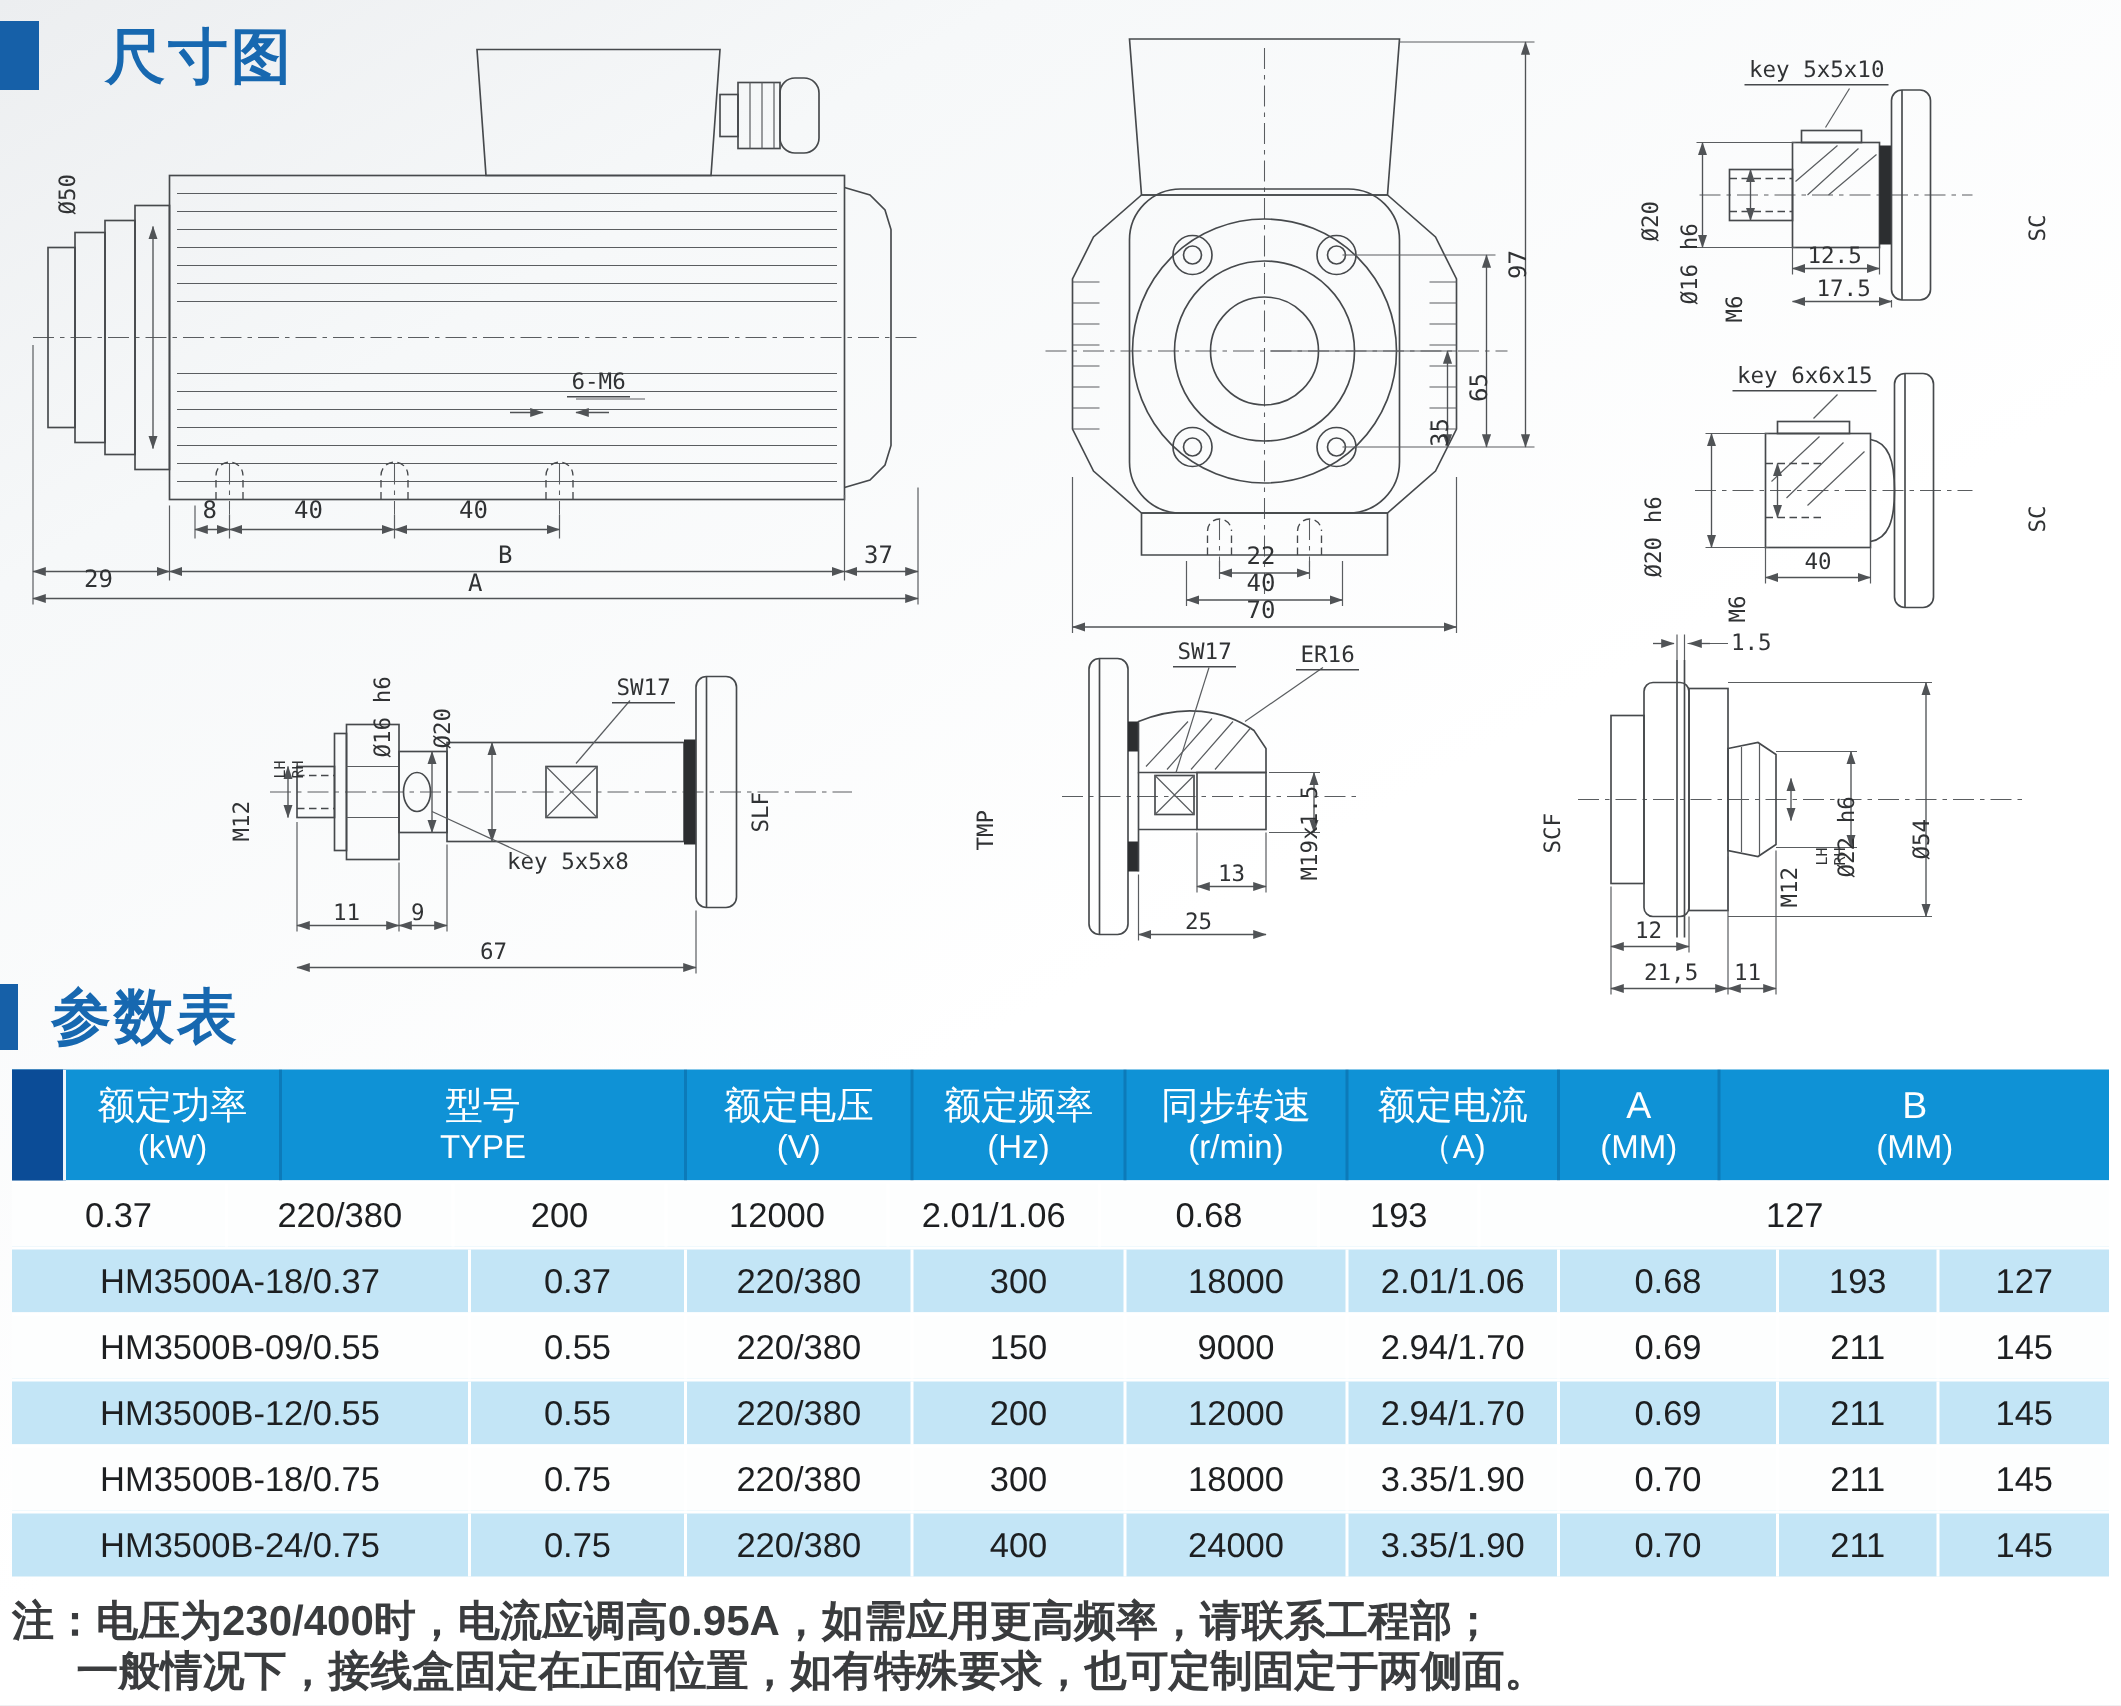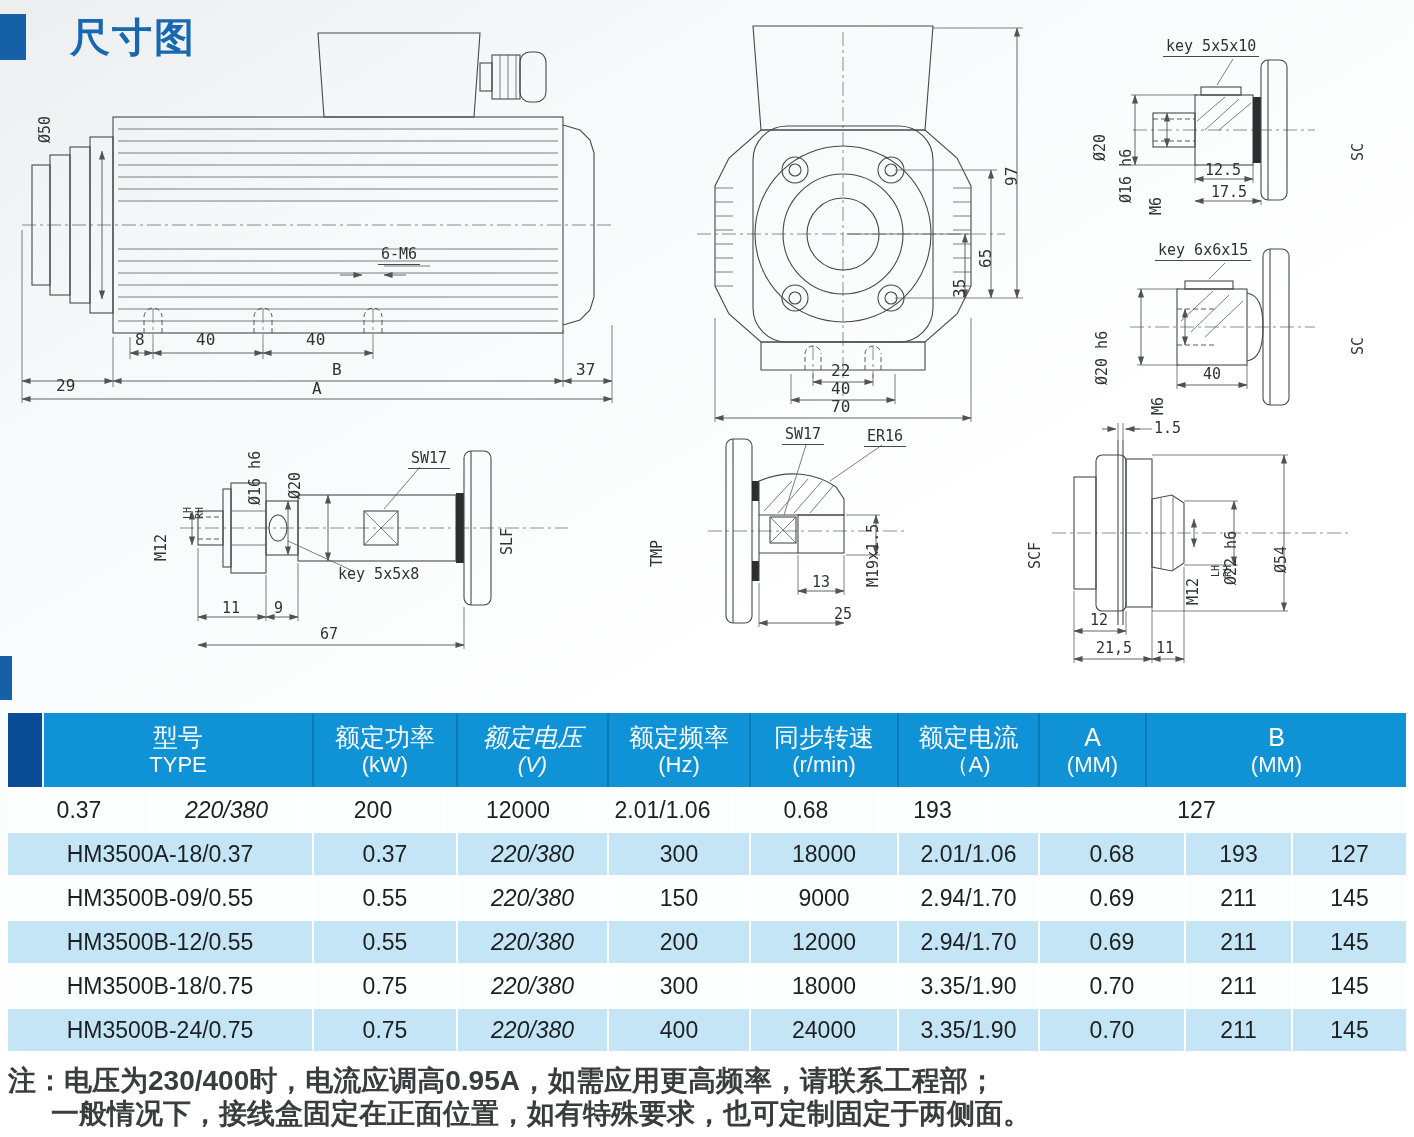--- a/index.html
+++ b/index.html
@@ -27,21 +27,21 @@
   .callout{border-bottom:1.4px solid #46494c;padding:0 3px 1px 3px;}
   
   .ptable{position:absolute;left:8px;top:713px;width:1398px;}
   .thead{display:flex;height:74px;background:#0f92d6;color:#fff;}
   .hcell{display:flex;flex-direction:column;justify-content:center;align-items:center;
     box-sizing:border-box;border-right:2px solid rgba(8,60,110,.28);}
   .hcell:last-child{border-right:none;}
   .hl1{font-size:25px;line-height:30px;}
   .hl2{font-size:22px;line-height:26px;}
   .accent{width:36px;background:#0b4c97;border-right:2px solid #eaf5fc;}
-  .wt{width:270px;} .w1{width:144px;} .w2{width:151px;font-style:italic;} .w3{width:142px;}
+  .wt{width:270px;} .w1{width:144px;} .w2{width:151px;} .w3{width:142px;}
   .w4{width:148px;} .w5{width:141px;} .w6{width:146px;} .w7{width:107px;} .w8{flex:1;}
   .trow{display:flex;height:42px;border-top:2px solid #fff;background:#fdfefe;
     color:#1d1f21;font-size:23px;}
   .trow.alt{background:#c3e5f6;}
   .tcell{display:flex;justify-content:center;align-items:center;height:100%;
     box-sizing:border-box;border-right:2px solid #fff;}
   .tcell:last-child{border-right:none;}
   .wtb{width:306px;}
   
   .notes{position:absolute;left:8px;top:1064px;font-size:28px;font-weight:bold;color:#3a3c3e;line-height:33px;}
@@ -269,21 +269,21 @@
       <line class="dim" x1="218" y1="92" x2="218" y2="132" marker-start="url(#arw)" marker-end="url(#arw)"></line>
       <path class="thin" d="M140,132 V172 M186,132 V172 M101,160 V204"></path>
       <line class="dim" x1="140" y1="168" x2="186" y2="168" marker-start="url(#arw)" marker-end="url(#arw)"></line>
       <line class="dim" x1="101" y1="200" x2="186" y2="200" marker-start="url(#arw)" marker-end="url(#arw)"></line>
     </svg>
     <span class="dlab rot" style="left:8px;top:126px;">TMP</span>
     <span class="dlab callout" style="left:124px;top:2px;">SW17</span>
     <span class="dlab callout" style="left:206px;top:4px;">ER16</span>
     <span class="dlab rot" style="left:224px;top:146px;">M19x1.5</span>
     <span class="dlab" style="left:154px;top:150px;">13</span>
-    <span class="dlab" style="left:132px;top:182px;margin-left:44px;">25</span>
+    <span class="dlab" style="left:132px;top:182px;">25</span>
   </div>
 
   <div class="draw" style="left:1022px;top:415px;width:368px;height:265px;">
     <svg width="368" height="265" viewBox="0 0 368 265">
       <path class="cl" d="M30,118 H330"></path>
       <rect class="ln" x="52" y="62" width="22" height="112"></rect>
       <rect class="ln" x="74" y="40" width="30" height="156" rx="6"></rect>
       <line class="ln" x1="96" y1="25" x2="96" y2="210"></line>
       <line class="ln" x1="101" y1="25" x2="101" y2="210"></line>
       <rect class="ln" x="104" y="44" width="26" height="148"></rect>
@@ -310,32 +310,33 @@
     <span class="dlab rot" style="left:268px;top:140px;">Ø54</span>
     <span class="dlab rot" style="left:180px;top:172px;">M12</span>
     <span class="dlab rot sm" style="left:200px;top:150px;">LH</span>
     <span class="dlab rot sm" style="left:212px;top:150px;">RH</span>
     <span class="dlab" style="left:68px;top:196px;">12</span>
     <span class="dlab" style="left:74px;top:224px;">21,5</span>
     <span class="dlab" style="left:134px;top:224px;">11</span>
   </div>
 
   <div class="title-bar" style="left:0;top:656px;width:12px;height:44px;"></div>
+  <div class="sec-title" style="left:34px;top:650px;">参数表</div>
 
   <div class="ptable">
     <div class="thead">
       <div class="hcell accent"></div>
+      <div class="hcell w1">
+        <span class="hl1">额定功率</span>
+        <span class="hl2">(kW)</span>
+      </div>
       <div class="hcell wt">
         <span class="hl1">型号</span>
         <span class="hl2">TYPE</span>
       </div>
-      <div class="hcell w1">
-        <span class="hl1">额定功率</span>
-        <span class="hl2">(kW)</span>
-      </div>
       <div class="hcell w2">
         <span class="hl1">额定电压</span>
         <span class="hl2">(V)</span>
       </div>
       <div class="hcell w3">
         <span class="hl1">额定频率</span>
         <span class="hl2">(Hz)</span>
       </div>
       <div class="hcell w4">
         <span class="hl1">同步转速</span>

